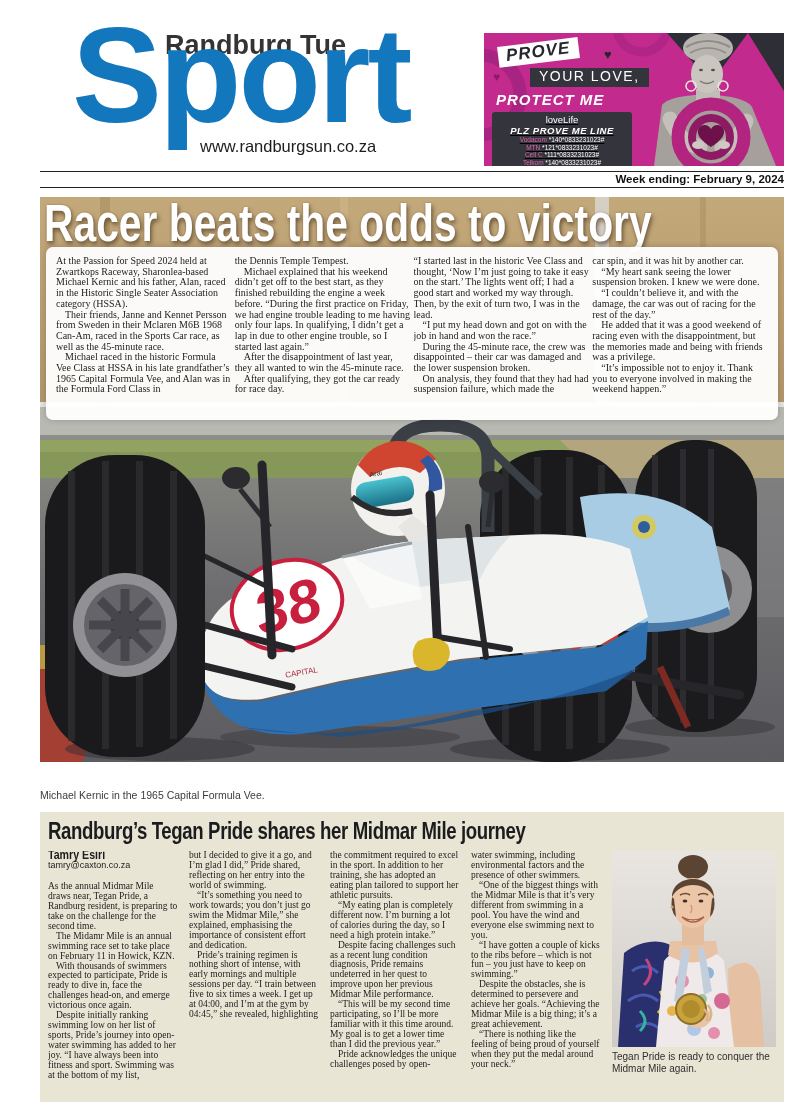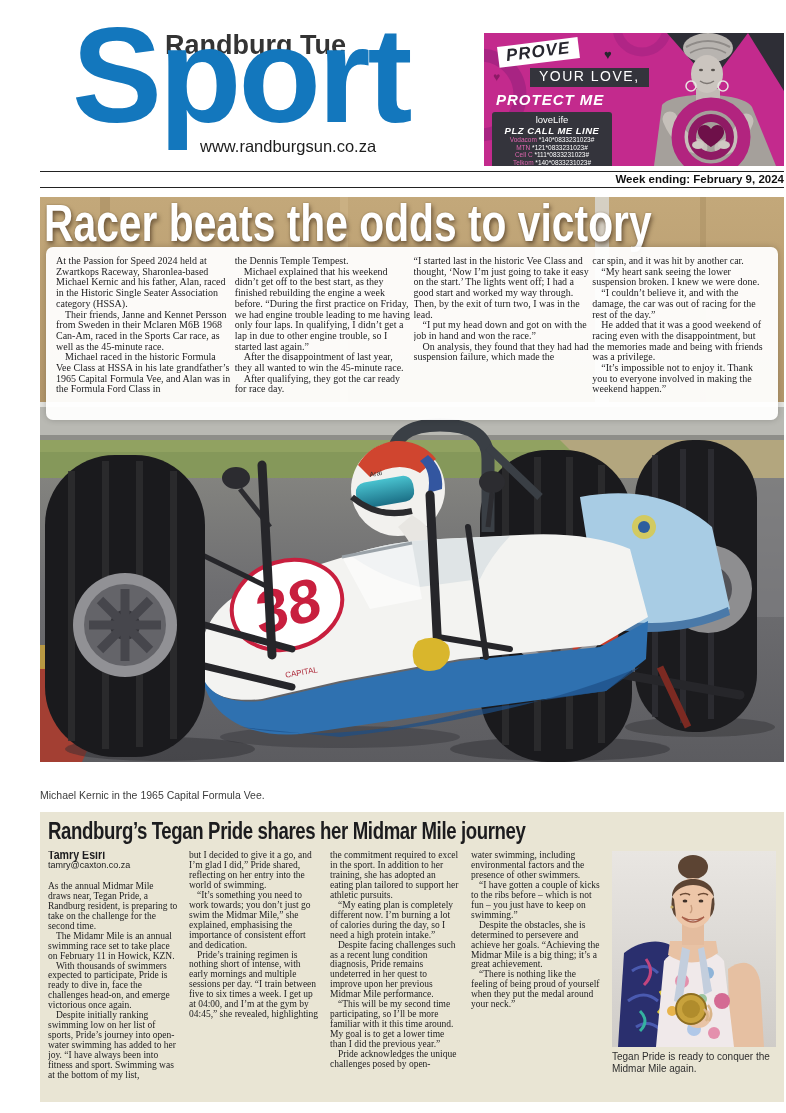--- a/index.html
+++ b/index.html
@@ -20,22 +20,22 @@
   .ad svg { position:absolute; inset:0; }
   .ad-prove { position:absolute; left:14px; top:9px; background:#fff; padding:0 8px 1px;
               transform:rotate(-7deg); font-family:"Liberation Sans",sans-serif; font-style:italic;
               font-weight:bold; font-size:17px; color:#26262e; letter-spacing:1px; }
   .ad-heart1 { position:absolute; left:120px; top:14px; color:#26262e; font-size:13px; }
   .ad-heart2 { position:absolute; left:9px; top:37px; color:#8c1a66; font-size:12px; }
   .ad-yourlove { position:absolute; left:46px; top:35px; background:#34343c; color:#fff; padding:0 9px 3px;
                  font-family:"Liberation Sans",sans-serif; font-size:14px; letter-spacing:1.5px; }
   .ad-protect { position:absolute; left:12px; top:58px; font-family:"Liberation Sans",sans-serif;
                 font-style:italic; font-weight:bold; font-size:15px; color:#fff; letter-spacing:1px; }
-  .ad-callbox { position:absolute; left:8px; top:79px; width:120px; background:#34343c; border-radius:3px;
-                padding:2px 2px 3px; text-align:center; box-sizing:border-box; }
+  .ad-callbox { position:absolute; left:8px; top:79px; width:140px; background:#34343c; border-radius:3px;
+                padding:2px 2px 3px; text-align:center; box-sizing:border-box;text-decoration:underline; }
   .ad-brand { color:#fff; font-family:"Liberation Sans",sans-serif; font-size:9.5px; line-height:11px; }
   .ad-callline { color:#fff; font-family:"Liberation Sans",sans-serif; font-style:italic; font-weight:bold;
                  font-size:9.5px; line-height:11px; letter-spacing:0.5px; }
   .ad-num { font-family:"Liberation Sans",sans-serif; font-size:6.5px; line-height:7.6px; color:#fff; }
   .ad-num .carrier { color:#e066b0; }
 
   
   .rule { position:absolute; left:40px; right:2px; height:1px; background:#222; }
   .rule-a { top:171px; } .rule-b { top:187px; }
   .week { position:absolute; right:2px; top:172.5px; font-family:"Liberation Sans",sans-serif;
@@ -116,21 +116,21 @@
           <ellipse cx="240" cy="112" rx="6" ry="4" fill="#cfc9c3"></ellipse>
         </g>
       </svg>
       <div class="ad-prove">PROVE</div>
       <div class="ad-heart1">♥</div>
       <div class="ad-heart2">♥</div>
       <div class="ad-yourlove">YOUR LOVE,</div>
       <div class="ad-protect">PROTECT ME</div>
       <div class="ad-callbox">
         <div class="ad-brand">loveLife</div>
-        <div class="ad-callline">PLZ CALL ME LINE</div>
+        <div class="ad-callline">PLZ PROVE ME LINE</div>
         <div class="ad-num"><span class="carrier">Vodacom</span> <span>*140*0833231023#</span></div>
         <div class="ad-num"><span class="carrier">MTN</span> <span>*121*0833231023#</span></div>
         <div class="ad-num"><span class="carrier">Cell C</span> <span>*111*0833231023#</span></div>
         <div class="ad-num"><span class="carrier">Telkom</span> <span>*140*0833231023#</span></div>
       </div>
     </div>
   </header>
 
   <div class="rule rule-a"></div>
   <div class="week">Week ending: February 9, 2024</div>
@@ -288,20 +288,21 @@
         </div>
       <div class="mcol">
           <p>the Dennis Temple Tempest.</p>
           <p>Michael explained that his weekend didn’t get off to the best start, as they finished rebuilding the engine a week before. “During the first practice on Friday, we had engine trouble leading to me having only four laps. In qualifying, I didn’t get a lap in due to other engine trouble, so I started last again.”</p>
           <p>After the disappointment of last year, they all wanted to win the 45-minute race.</p>
           <p>After qualifying, they got the car ready for race day.</p>
         </div>
       <div class="mcol">
           <p>“I started last in the historic Vee Class and thought, ‘Now I’m just going to take it easy on the start.’ The lights went off; I had a good start and worked my way through. Then, by the exit of turn two, I was in the lead.</p>
           <p>“I put my head down and got on with the job in hand and won the race.”</p>
+          <p>During the 45-minute race, the crew was disappointed – their car was damaged and the lower suspension broken.</p>
           <p>On analysis, they found that they had had suspension failure, which made the</p>
         </div>
       <div class="mcol">
           <p>car spin, and it was hit by another car.</p>
           <p>“My heart sank seeing the lower suspension broken. I knew we were done.</p>
           <p>“I couldn’t believe it, and with the damage, the car was out of racing for the rest of the day.”</p>
           <p>He added that it was a good weekend of racing even with the disappointment, but the memories made and being with friends was a privilege.</p>
           <p>“It’s impossible not to enjoy it. Thank you to everyone involved in making the weekend happen.”</p>
         </div>
     </div>
@@ -329,20 +330,21 @@
         </div>
       <div class="bcol">
           <p>the commitment required to excel in the sport. In addition to her training, she has adopted an eating plan tailored to support her athletic pursuits.</p>
           <p>“My eating plan is completely different now. I’m burning a lot of calories during the day, so I need a high protein intake.”</p>
           <p>Despite facing challenges such as a recent lung condition diagnosis, Pride remains undeterred in her quest to improve upon her previous Midmar Mile performance.</p>
           <p>“This will be my second time participating, so I’ll be more familiar with it this time around. My goal is to get a lower time than I did the previous year.”</p>
           <p>Pride acknowledges the unique challenges posed by open-</p>
         </div>
       <div class="bcol">
           <p>water swimming, including environmental factors and the presence of other swimmers.</p>
+          <p>“One of the biggest things with the Midmar Mile is that it’s very different from swimming in a pool. You have the wind and everyone else swimming next to you.</p>
           <p>“I have gotten a couple of kicks to the ribs before – which is not fun – you just have to keep on swimming.”</p>
           <p>Despite the obstacles, she is determined to persevere and achieve her goals. “Achieving the Midmar Mile is a big thing; it’s a great achievement.</p>
           <p>“There is nothing like the feeling of being proud of yourself when they put the medal around your neck.”</p>
         </div>
 
       <figure class="tegan-fig">
         <svg width="164" height="196" viewBox="0 0 164 196">
           <defs>
             <linearGradient id="tgbg" x1="0" y1="0" x2="0" y2="1">
               <stop offset="0" stop-color="#e9e6e2"></stop>

